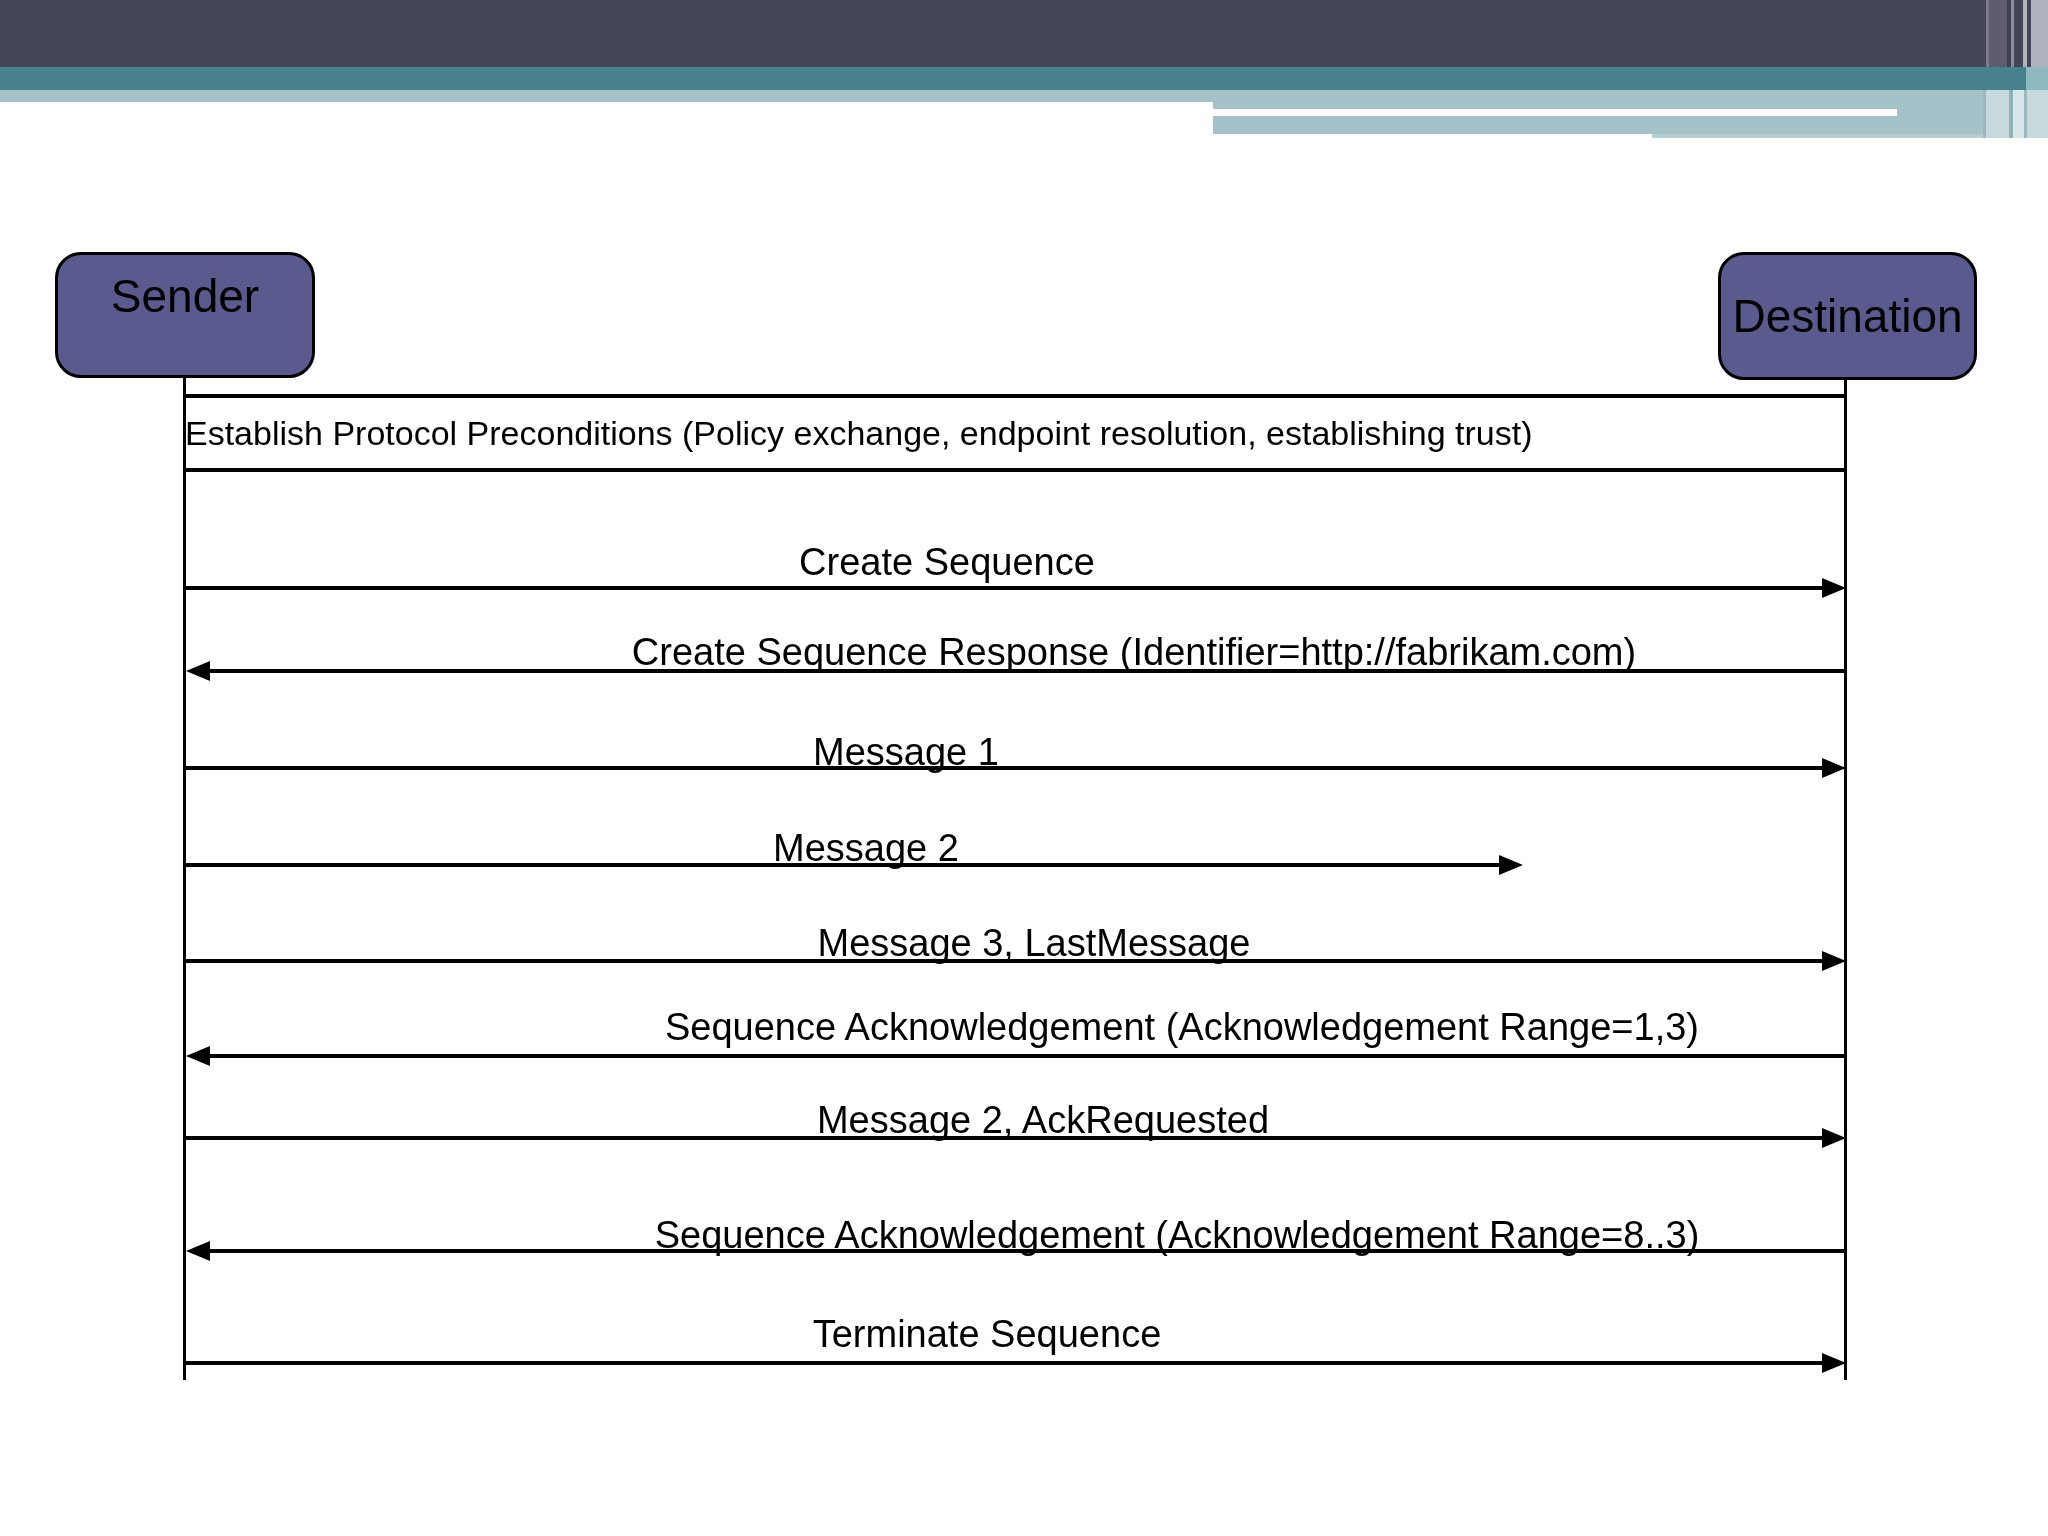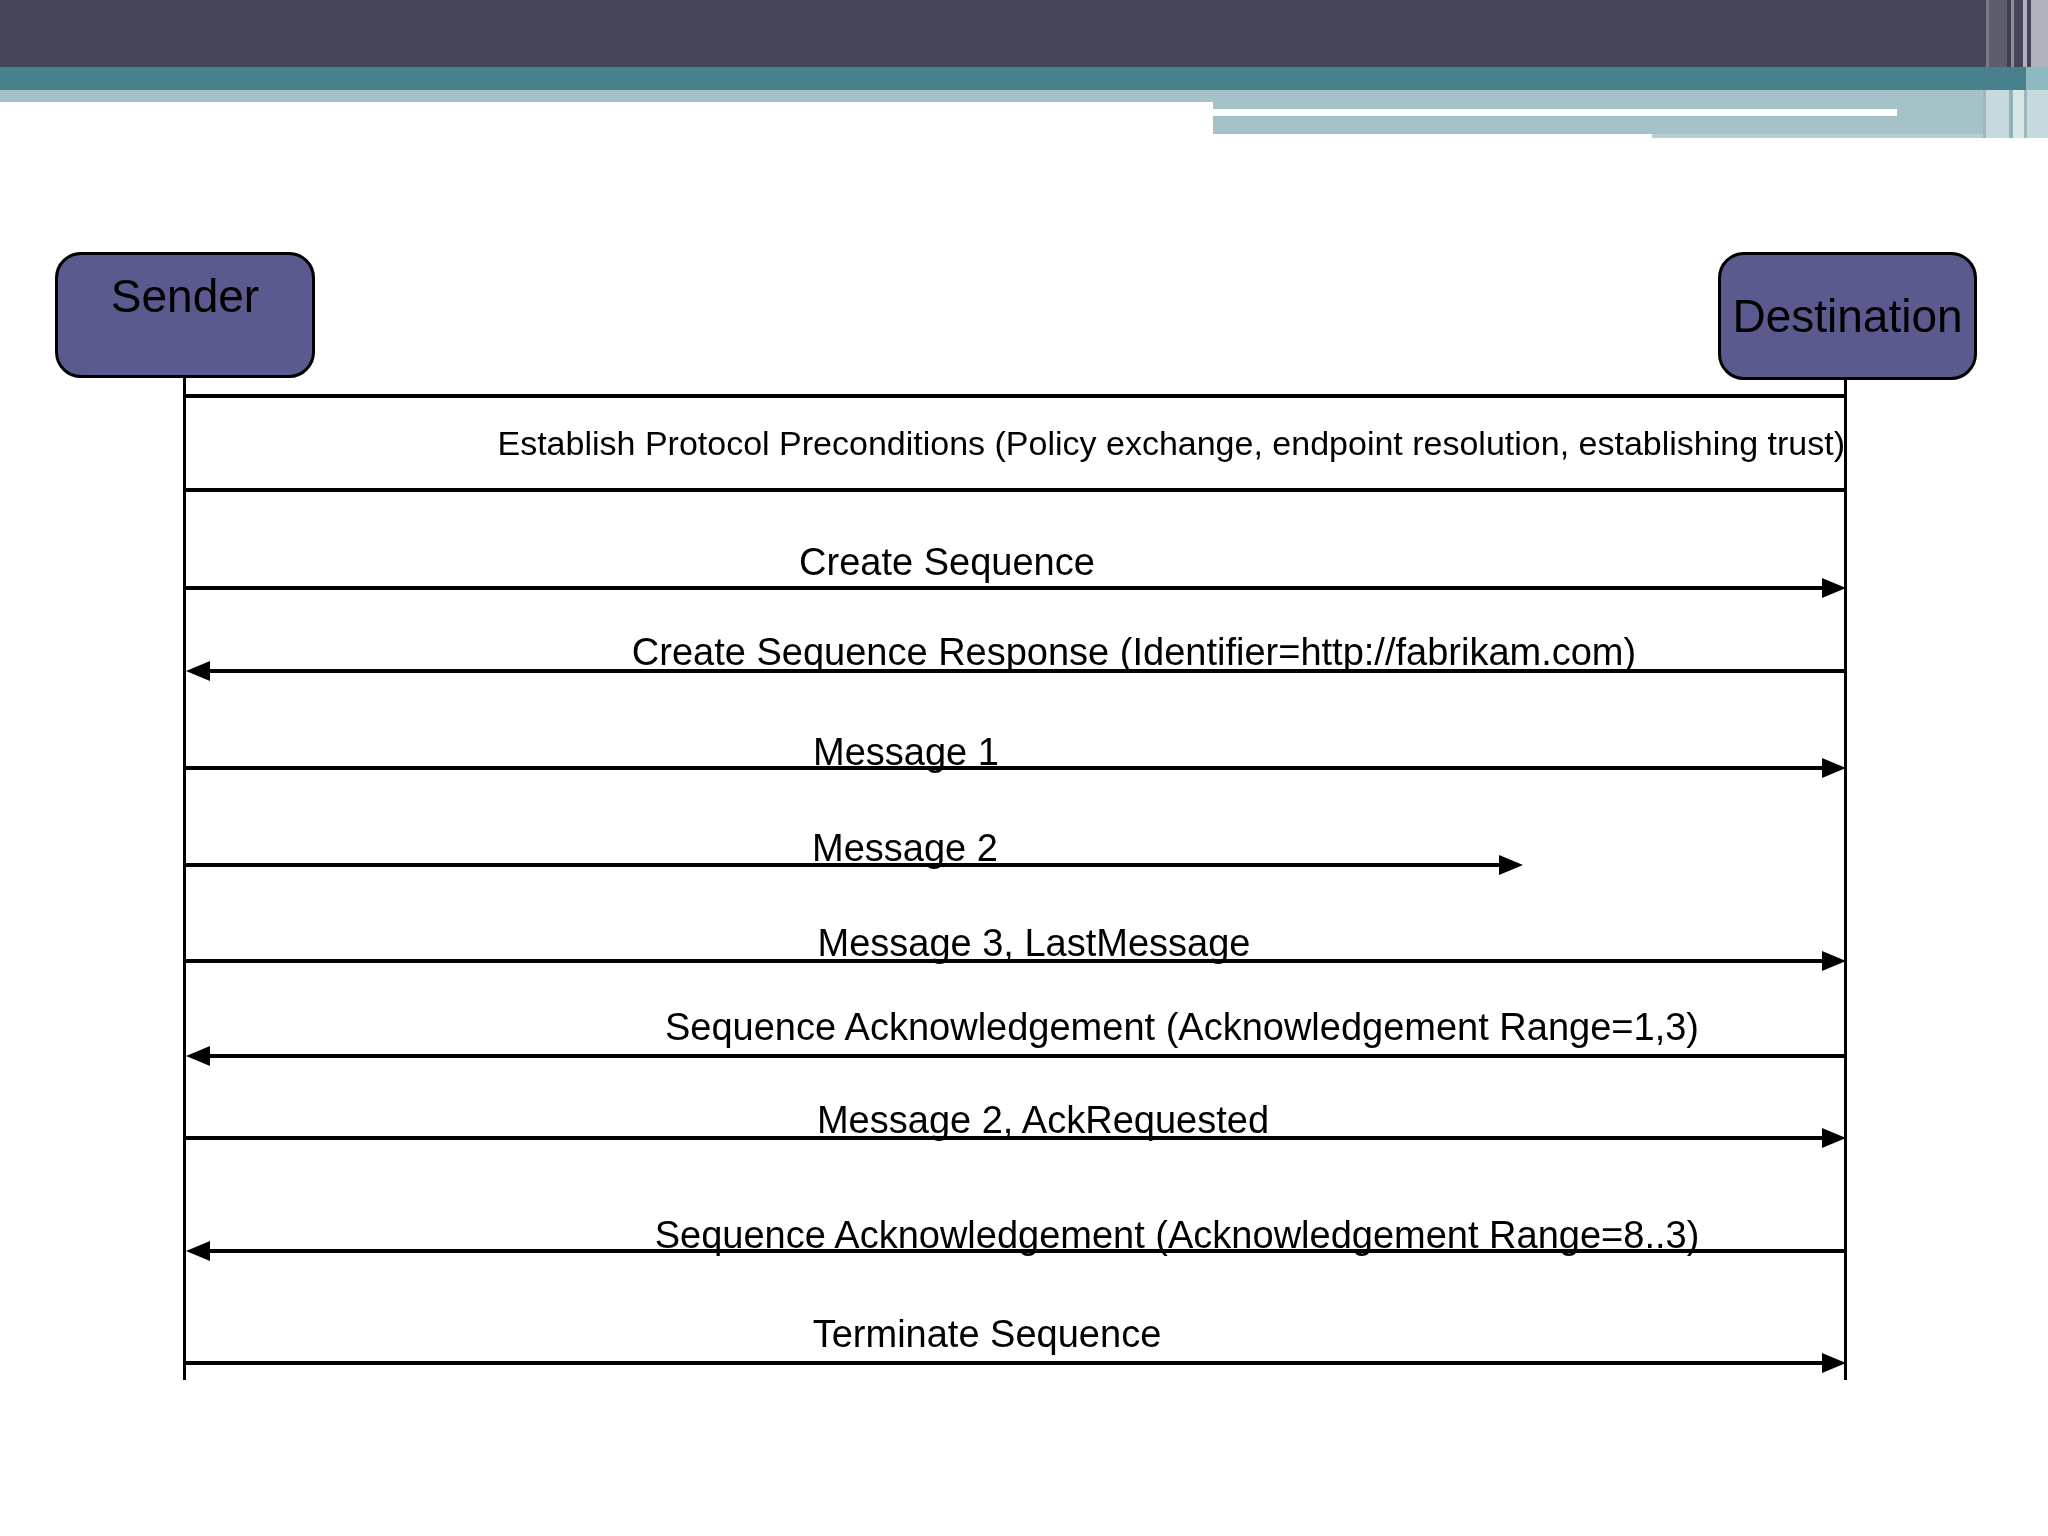--- a/index.html
+++ b/index.html
@@ -48,24 +48,24 @@
     text-align:center;
   }
   .actor-sender      { left:55px;   top:252px; width:260px; height:126px; padding-top:14px; }
   .actor-destination { left:1718px; top:252px; width:259px; height:128px;
                        display:flex; align-items:center; justify-content:center; }
   
   .lifeline { position:absolute; width:3px; background:#000; }
   .lifeline-left  { left:183px;  top:378px; height:1002px; }
   .lifeline-right { left:1844px; top:380px; height:1000px; }
   .precondition-box {
-    position:absolute; left:185px; top:394px; width:1660px; height:98px;
+    position:absolute; left:185px; top:394px; width:1660px; height:78px;
     border-top:4px solid #000; border-bottom:4px solid #000;
     box-sizing:border-box;
-    display:flex; align-items:center; justify-content:flex-end;
+    display:flex; align-items:center; justify-content:flex-start;
     font-size:34px; color:#000; white-space:nowrap;
   }
   .msg-label {
     position:absolute; transform:translateX(-50%);
     font-size:38px; line-height:38px; color:#000; white-space:nowrap;
   }
   .msg-line { position:absolute; height:4px; background:#000; }
   .msg-head { position:absolute; width:0; height:0;
               border-top:10px solid transparent; border-bottom:10px solid transparent; }
   .msg-head.right { border-left:24px solid #000; }
@@ -104,21 +104,21 @@
   <div id="messages">
       <div class="msg-label" style="left: 913px; top: 543px; margin-left: 34px;">Create Sequence</div>
       <div class="msg-line" style="left: 186px; width: 1636px; top: 586px;"></div>
       <div class="msg-head right" style="left: 1822px; top: 578px;"></div>
       <div class="msg-label" style="left: 1134px; top: 633px;">Create Sequence Response (Identifier=http://fabrikam.com)</div>
       <div class="msg-line" style="left: 208px; width: 1637px; top: 669px;"></div>
       <div class="msg-head left" style="left: 186px; top: 661px;"></div>
       <div class="msg-label" style="left: 906px; top: 733px;">Message 1</div>
       <div class="msg-line" style="left: 186px; width: 1636px; top: 766px;"></div>
       <div class="msg-head right" style="left: 1822px; top: 758px;"></div>
-      <div class="msg-label" style="left: 905px; top: 829px; text-align: center;">Message 2</div>
+      <div class="msg-label" style="left: 866px; top: 829px; text-align: center;">Message 2</div>
       <div class="msg-line" style="left: 186px; width: 1313px; top: 863px;"></div>
       <div class="msg-head right" style="left: 1499px; top: 855px;"></div>
       <div class="msg-label" style="left: 1034px; top: 924px;">Message 3, LastMessage</div>
       <div class="msg-line" style="left: 186px; width: 1636px; top: 959px;"></div>
       <div class="msg-head right" style="left: 1822px; top: 951px;"></div>
       <div class="msg-label" style="left: 1182px; top: 1008px;">Sequence Acknowledgement (Acknowledgement Range=1,3)</div>
       <div class="msg-line" style="left: 208px; width: 1637px; top: 1054px;"></div>
       <div class="msg-head left" style="left: 186px; top: 1046px;"></div>
       <div class="msg-label" style="left: 1043px; top: 1101px;">Message 2, AckRequested</div>
       <div class="msg-line" style="left: 186px; width: 1636px; top: 1136px;"></div>

